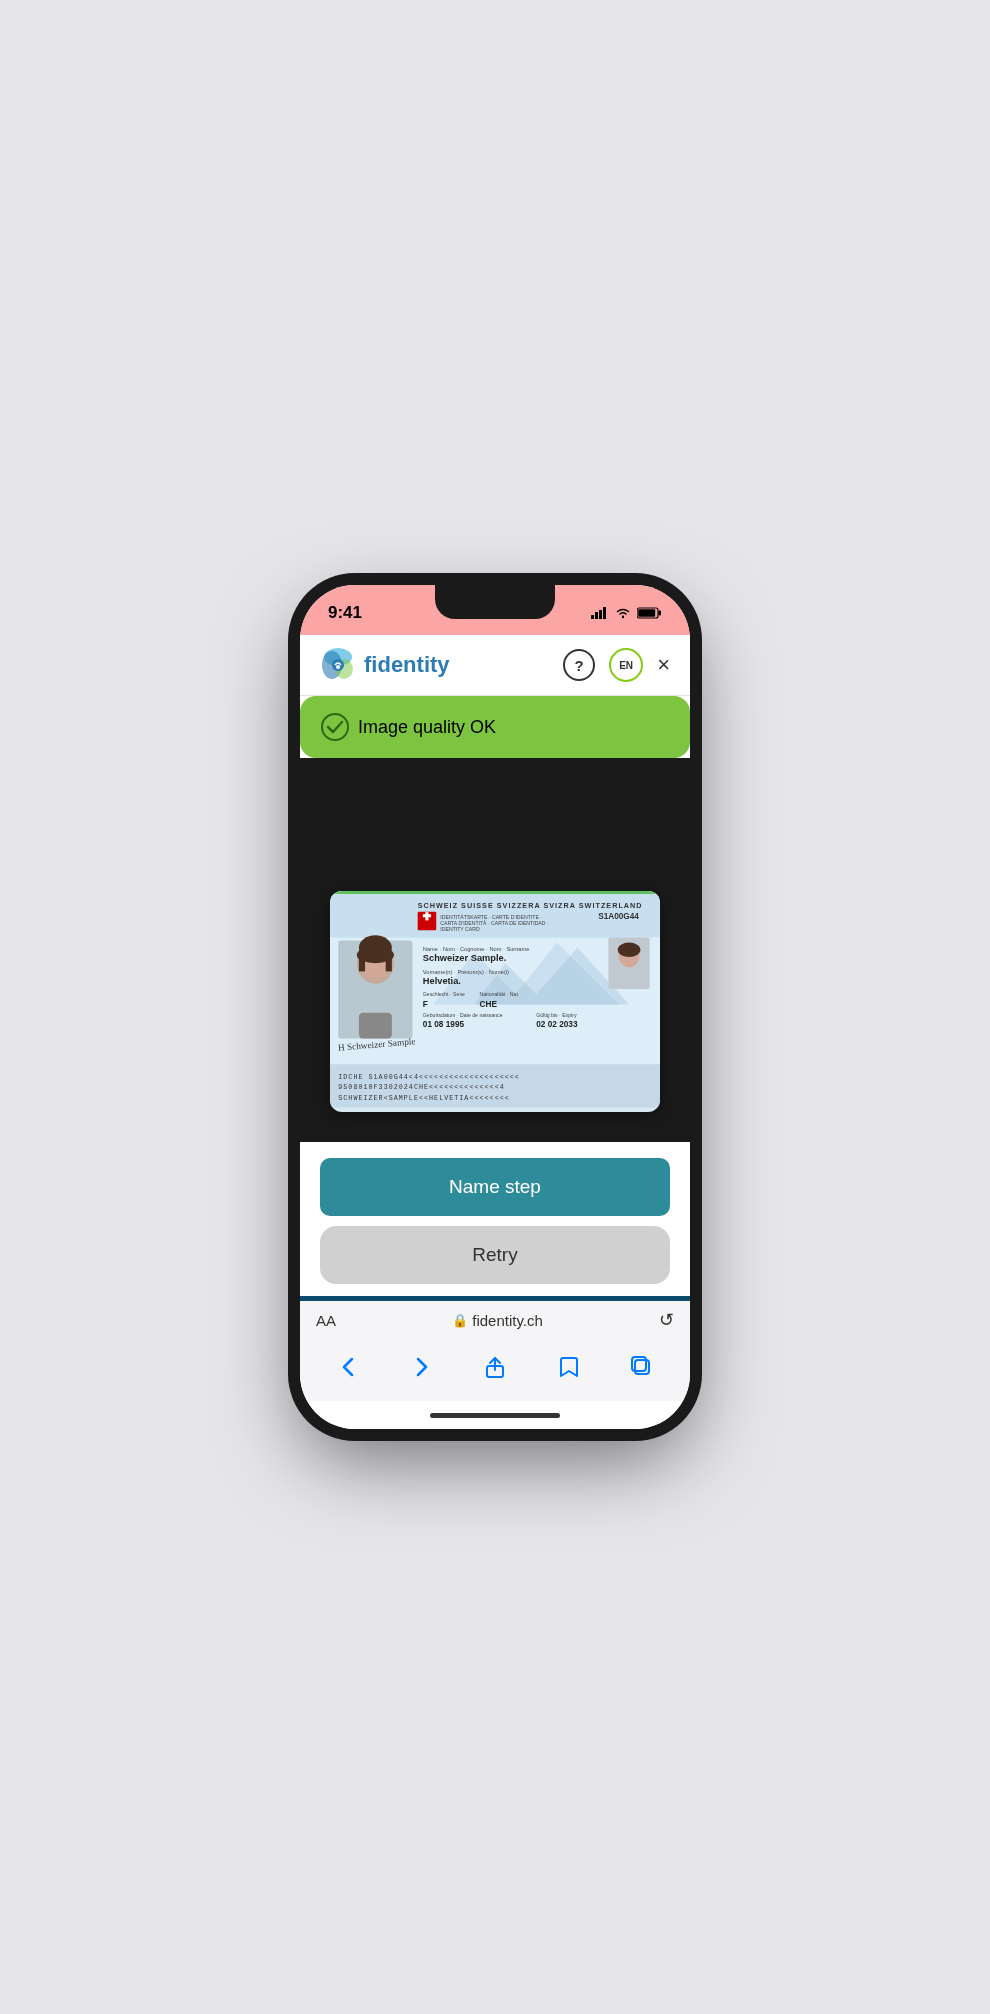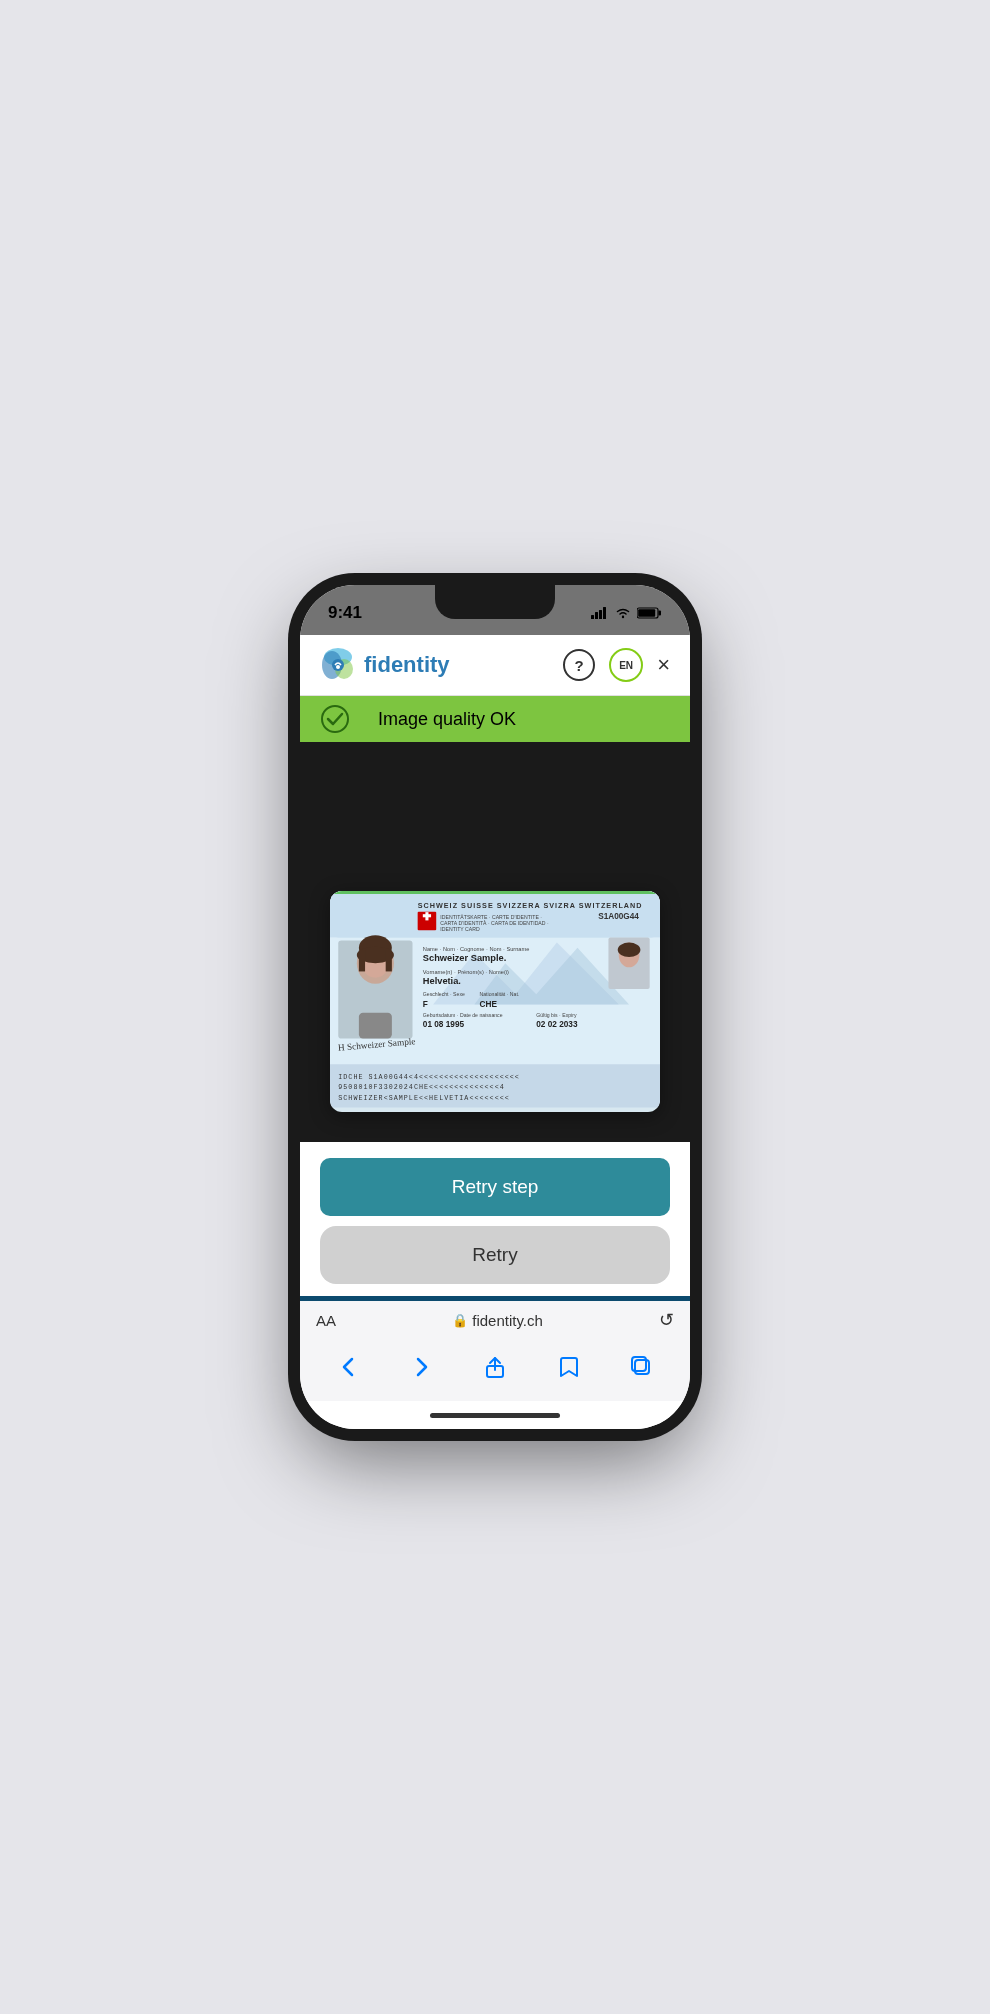--- a/index.html
+++ b/index.html
@@ -17,21 +17,21 @@
       background: #ffffff;
       border-radius: 55px;
       box-shadow: 0 0 0 12px #1a1a1a, 0 30px 80px rgba(0,0,0,0.5);
       overflow: hidden;
       position: relative;
       display: flex;
       flex-direction: column;
     }
     
     .status-bar {
-      background: #737373;
+      background: #fca5a5;
       display: flex;
       align-items: center;
       justify-content: space-between;
       padding: 14px 28px 8px;
       height: 50px;
       position: relative;
     }
     .status-time {
       font-size: 17px;
       font-weight: 600;
@@ -110,22 +110,23 @@
       font-size: 22px;
       color: #333;
       cursor: pointer;
       font-weight: 300;
     }
     
     .quality-banner {
       background: #7dc540;
       display: flex;
       align-items: center;
-      padding: 8px 20px;
-      gap: 28px;
+      padding: 16px 20px;
+      gap: 8px;
+      border-radius: 16px;
     }
     .quality-check-icon {
       width: 30px;
       height: 30px;
       display: flex;
       align-items: center;
       justify-content: center;
     }
     .quality-text {
       font-size: 18px;
@@ -384,21 +385,21 @@
           <rect x="0" y="168" width="320" height="42" fill="#c5d8e8"></rect>
           <text x="8" y="182" font-family="Courier New" font-size="6.5" fill="#333" letter-spacing="1">IDCHE S1A00G44&lt;4&lt;&lt;&lt;&lt;&lt;&lt;&lt;&lt;&lt;&lt;&lt;&lt;&lt;&lt;&lt;&lt;&lt;&lt;&lt;&lt;</text>
           <text x="8" y="192" font-family="Courier New" font-size="6.5" fill="#333" letter-spacing="1">9508010F3302024CHE&lt;&lt;&lt;&lt;&lt;&lt;&lt;&lt;&lt;&lt;&lt;&lt;&lt;&lt;4</text>
           <text x="8" y="203" font-family="Courier New" font-size="6.5" fill="#333" letter-spacing="1">SCHWEIZER&lt;SAMPLE&lt;&lt;HELVETIA&lt;&lt;&lt;&lt;&lt;&lt;&lt;&lt;</text>
         </svg>
       </div>
     </div>
   </div>
 
   <div class="buttons-area">
-    <button class="btn-next">Retry step</button>
+    <button class="btn-next">Name step</button>
     <button class="btn-retry">Retry</button>
   </div>
 
   <div class="browser-bar">
     <div class="browser-url-row">
       <span class="browser-aa">AA</span>
       <div class="browser-url">
         <span class="browser-lock">🔒</span>
         <span>fidentity.ch</span>
       </div>

